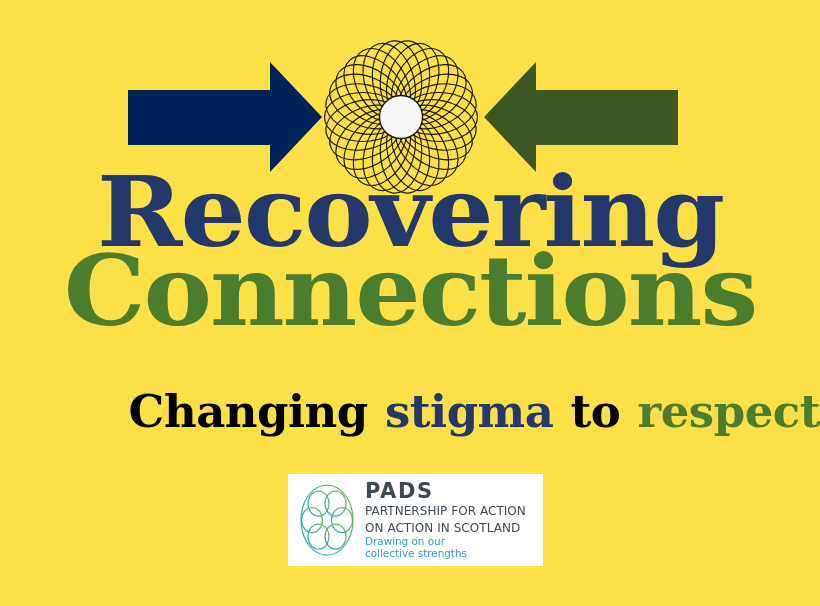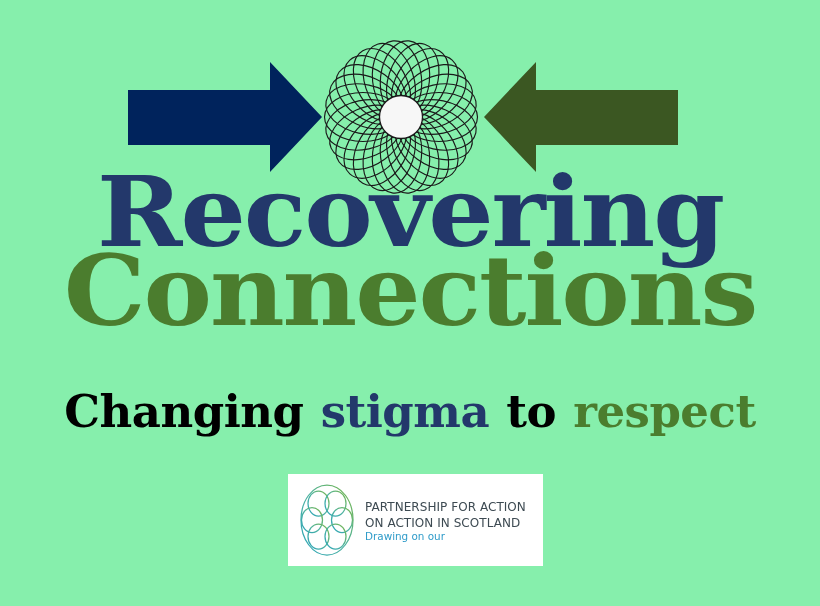--- a/index.html
+++ b/index.html
@@ -11,21 +11,21 @@
     width: 820px;
     height: 606px;
     background: #f4f4f4;
     font-family: "Liberation Sans", sans-serif;
     overflow: hidden;
   }
   #logo-canvas {
     position: relative;
     width: 820px;
     height: 606px;
-    background: #86efac;
+    background: #fde047;
   }
 
   
   .emblem-band {
     position: absolute;
     left: 0;
     top: 0;
     width: 820px;
     height: 200px;
   }
@@ -64,21 +64,21 @@
     margin-top: -10px;
     transform: scaleX(1.06);
   }
 
   
   .tagline {
     position: absolute;
     left: 0;
     top: 385px;
     width: 820px;
-    text-align: center;
+    text-align: right;
     font-family: "DejaVu Serif", "Liberation Serif", serif;
     font-weight: bold;
     font-size: 45px;
     letter-spacing: -0.5px;
     white-space: nowrap;
   }
   .tl-black  { color: #000000; }
   .tl-navy   { color: #23386b; }
   .tl-green  { color: #4b7d2e; }
   .tagline span + span { margin-left: 2px; }
@@ -209,19 +209,21 @@
         <ellipse cx="20.5" cy="20.5" rx="10.5" ry="12.5"></ellipse>
         <ellipse cx="37.5" cy="20.5" rx="10.5" ry="12.5"></ellipse>
         <ellipse cx="14" cy="37" rx="10.5" ry="12.5"></ellipse>
         <ellipse cx="44" cy="37" rx="10.5" ry="12.5"></ellipse>
         <ellipse cx="20.5" cy="53.5" rx="10.5" ry="12.5"></ellipse>
         <ellipse cx="37.5" cy="53.5" rx="10.5" ry="12.5"></ellipse>
       </g>
     </svg>
 
     <div class="pads-text">
+      <span class="pads-title">PADS</span>
       <span class="pads-sub">PARTNERSHIP FOR ACTION</span>
       <span class="pads-sub">ON ACTION IN SCOTLAND</span>
       <span class="pads-slogan">Drawing on our</span>
+      <span class="pads-slogan">collective strengths</span>
     </div>
   </div>
 
 </div>
 
 </body></html>

